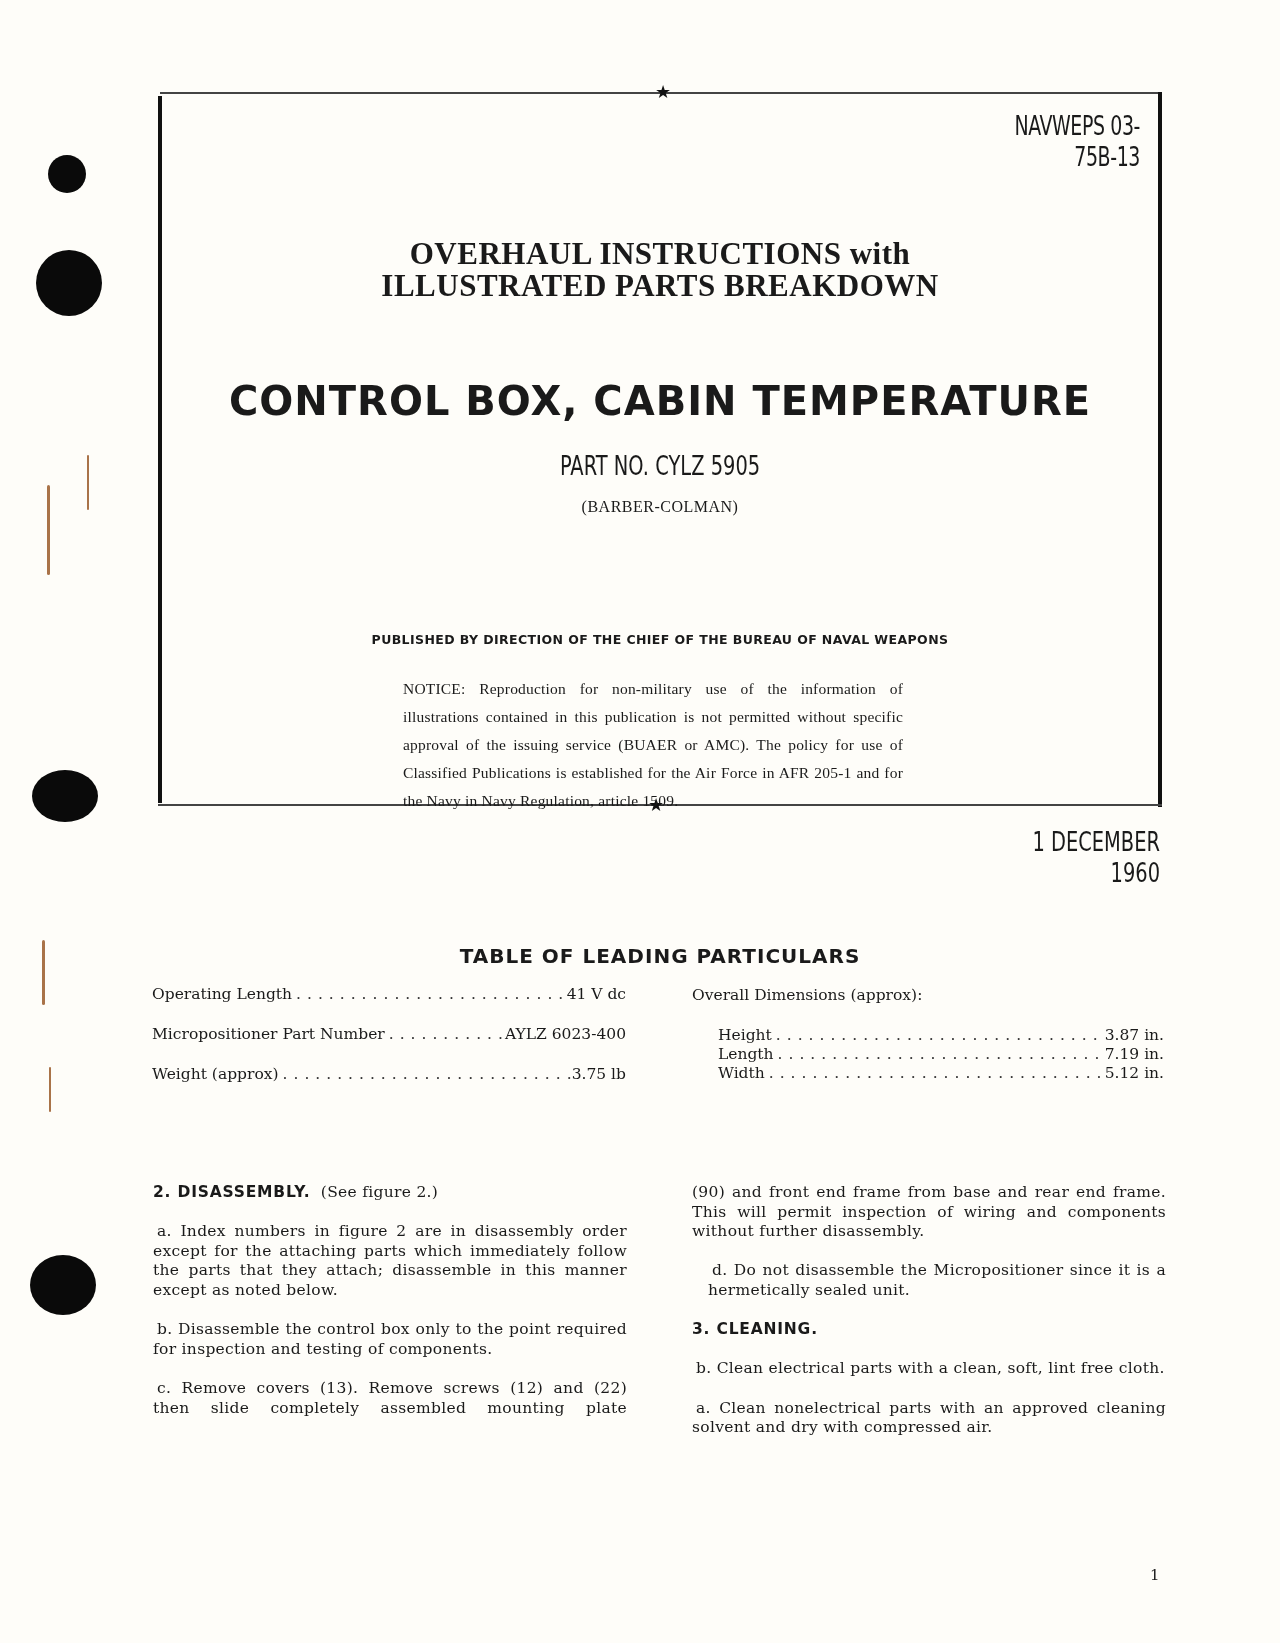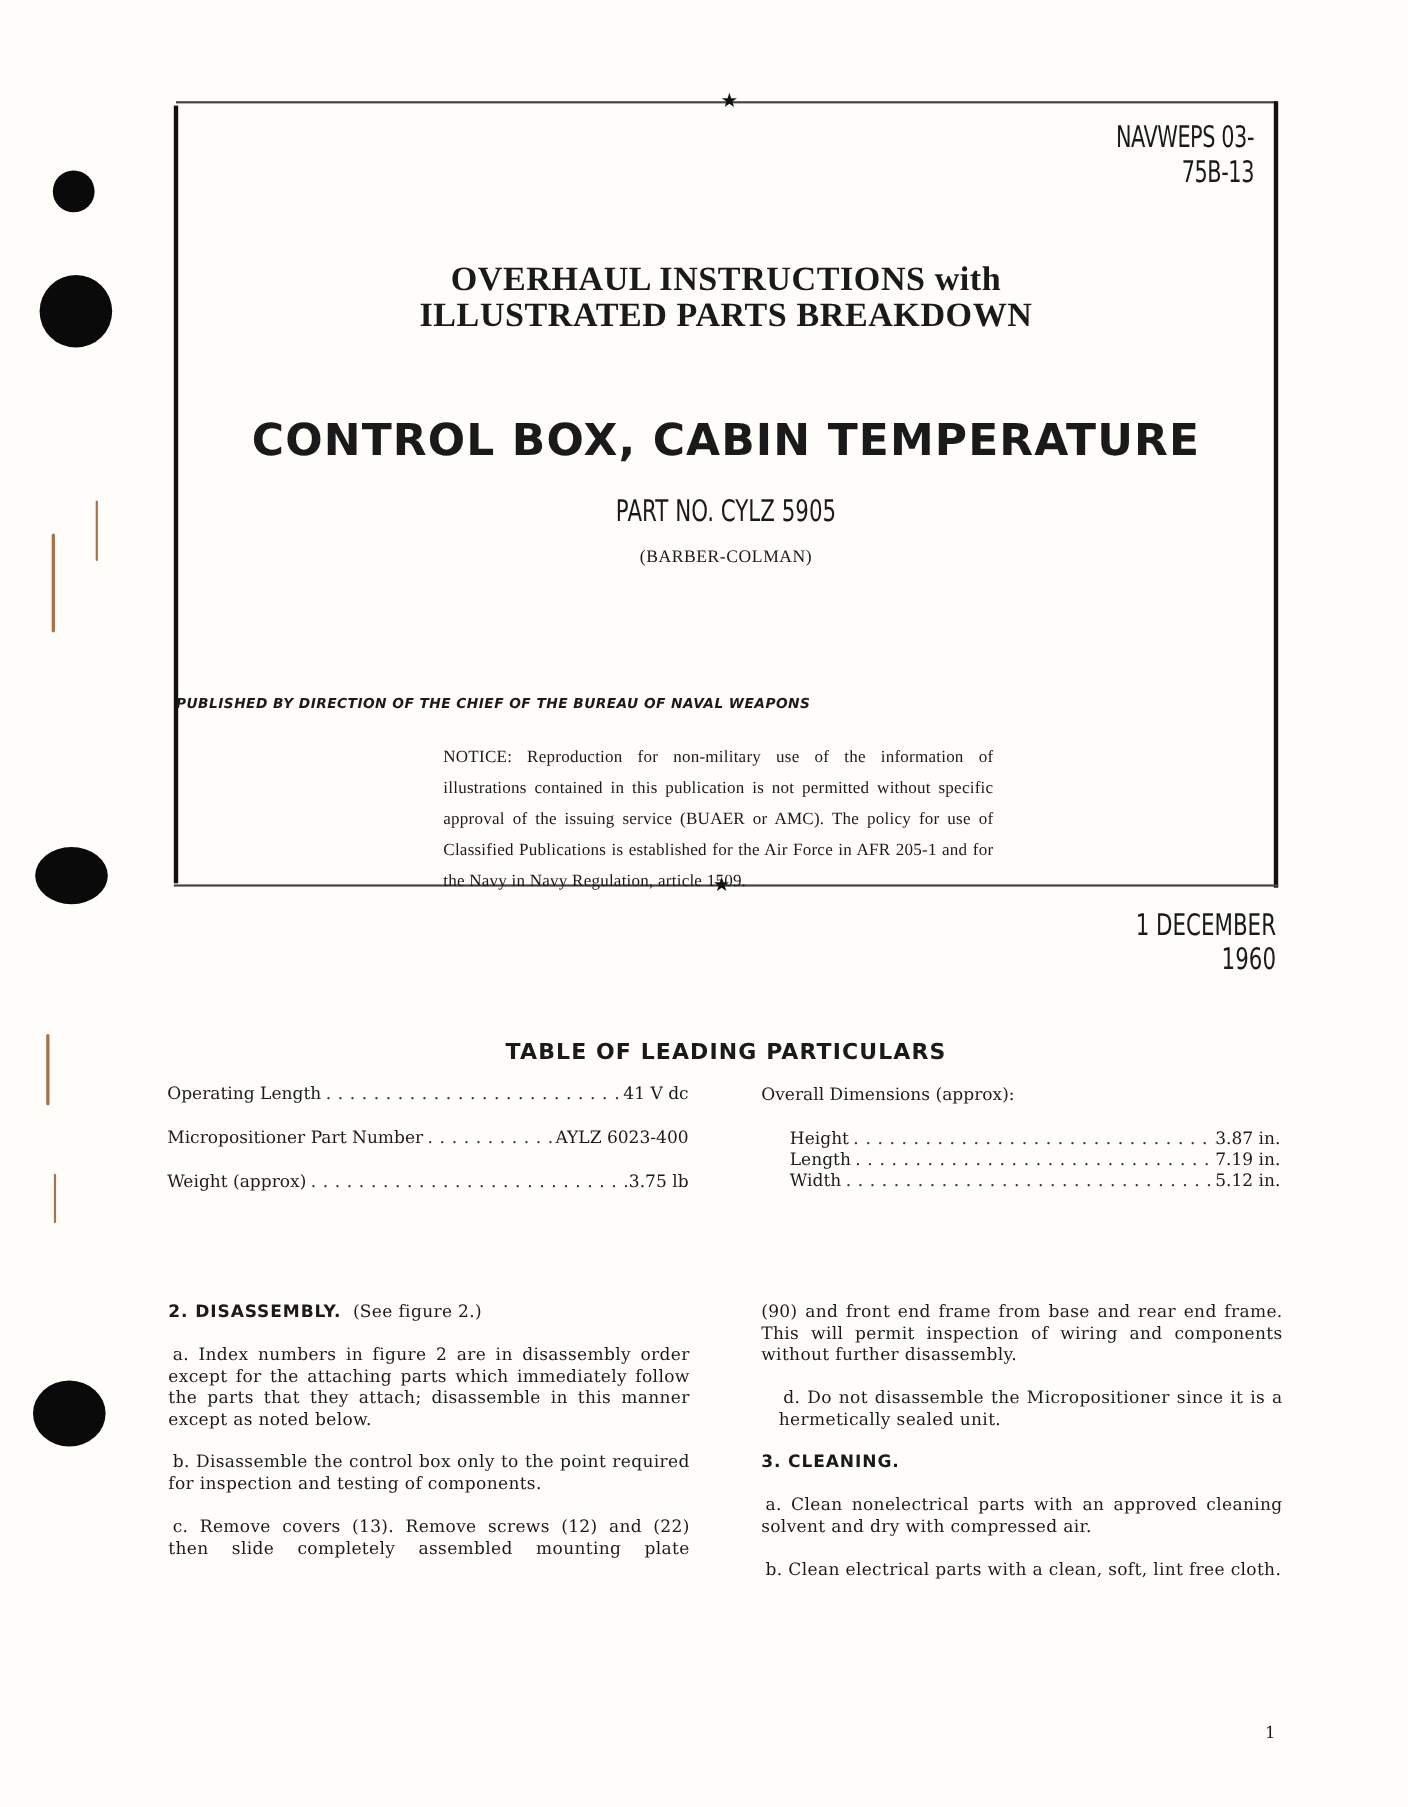--- a/index.html
+++ b/index.html
@@ -31,22 +31,22 @@
   }
   .partno {
     left:160px; top:450px; width:1000px; text-align:center;
     font-family:"DejaVu Sans", sans-serif; font-size:27px; transform:scaleX(.72);
   }
   .mfr {
     left:160px; top:498px; width:1000px; text-align:center;
     font-family:"Liberation Serif", serif; font-size:16px; letter-spacing:.5px;
   }
   .published {
-    left:160px; top:632px; width:1000px; text-align:left;
-    font-family:"DejaVu Sans", sans-serif; font-weight:bold; font-size:12.5px; letter-spacing:.4px;font-style:italic;
+    left:160px; top:632px; width:1000px; text-align:center;
+    font-family:"DejaVu Sans", sans-serif; font-weight:bold; font-size:12.5px; letter-spacing:.4px;
   }
   .notice {
     left:403px; top:675px; width:500px; text-align:justify;
     font-family:Liberation Serif, serif; font-size:15.5px; line-height:28px; letter-spacing:.2px;
   }
   .date {
     left:960px; top:826px; width:200px; text-align:right;
     font-family:"DejaVu Sans", sans-serif; font-size:27px; transform:scaleX(.72); transform-origin:right center;
   }
   .tlp-title {
@@ -141,17 +141,17 @@
   <p style="text-indent:4px;">b. Disassemble the control box only to the point required for inspection and testing of components.</p>
   <p style="text-indent:4px;text-align-last:justify;">c. Remove covers (13). Remove screws (12) and (22) then slide completely assembled mounting plate</p>
 </div>
 
 <div class="body-col" style="left:692px;top:1183px;">
   <p>(90) and front end frame from base and rear end frame. This will permit inspection of wiring and components without further disassembly.</p>
   <p style="text-indent:4px;margin-left:16px;">d. Do not disassemble the Micropositioner since it is a hermetically sealed unit.</p>
   <p>
     <span class="sec">3. CLEANING.</span>
   </p>
+  <p style="text-indent:4px;">b. Clean electrical parts with a clean, soft, lint free cloth.</p>
   <p style="text-indent:4px;">a. Clean nonelectrical parts with an approved cleaning solvent and dry with compressed air.</p>
-  <p style="text-indent:4px;">b. Clean electrical parts with a clean, soft, lint free cloth.</p>
 </div>
 
 <div class="abs pagenum">1</div>
 
 </body></html>

